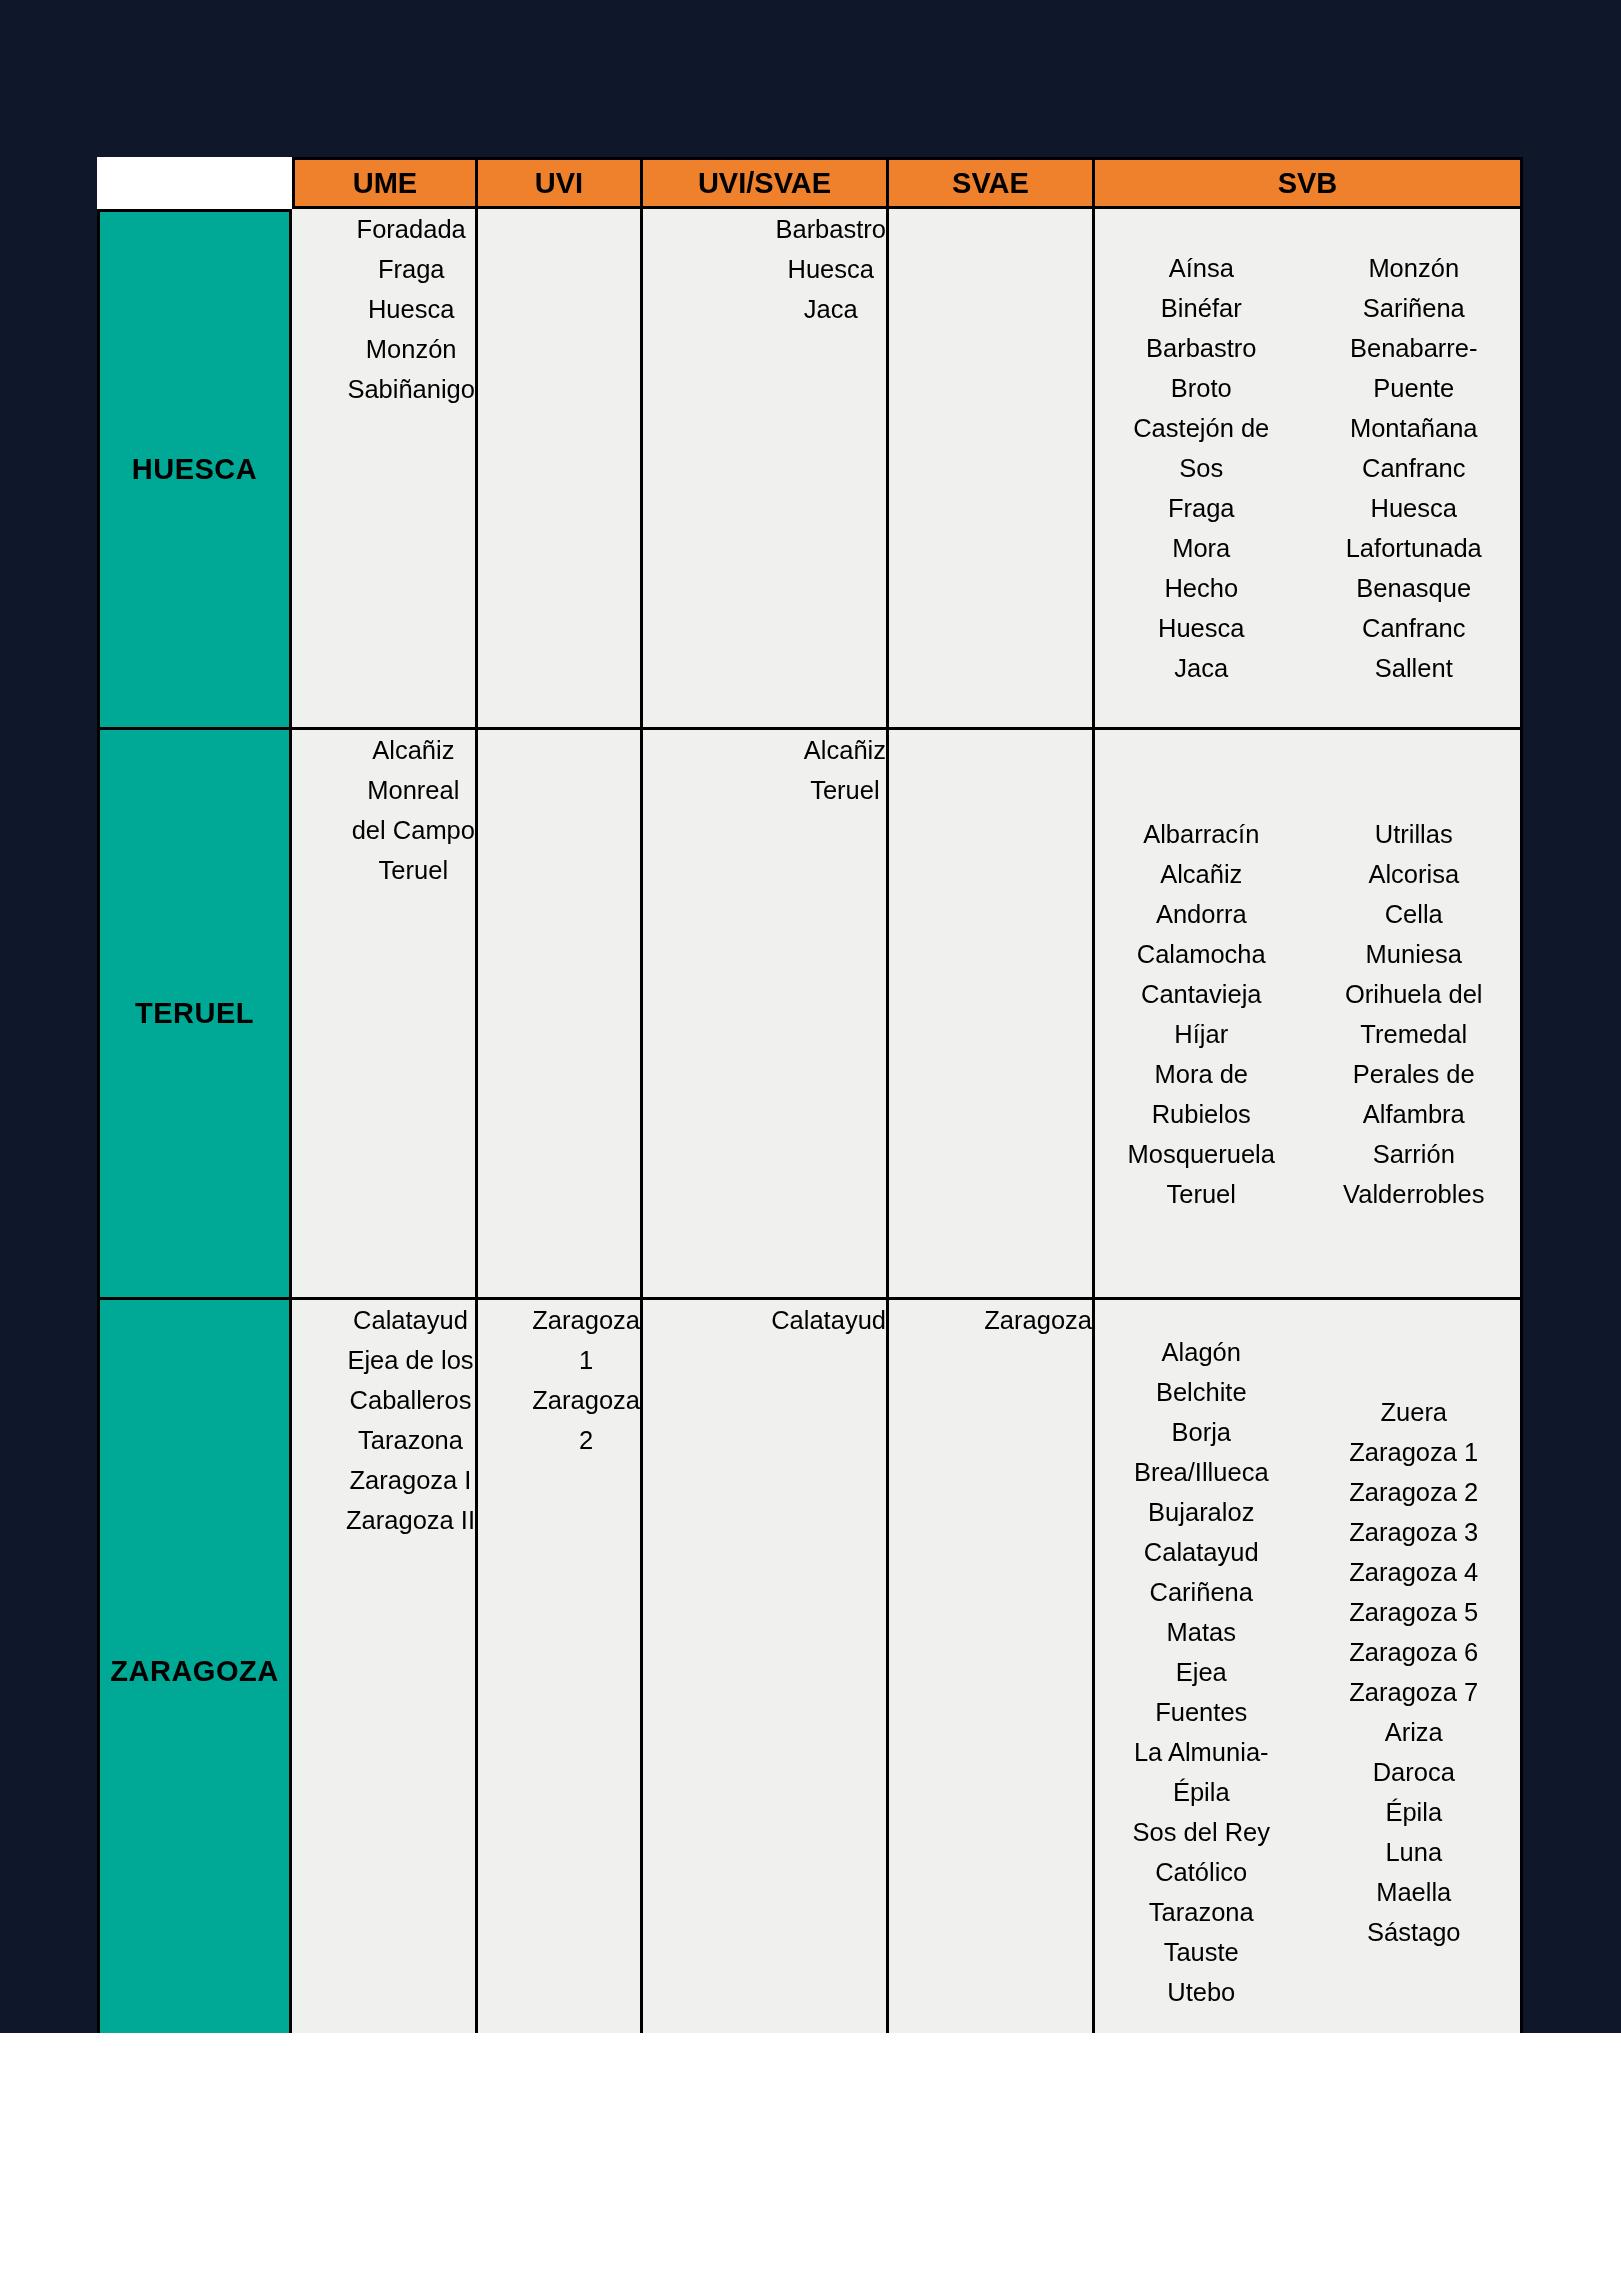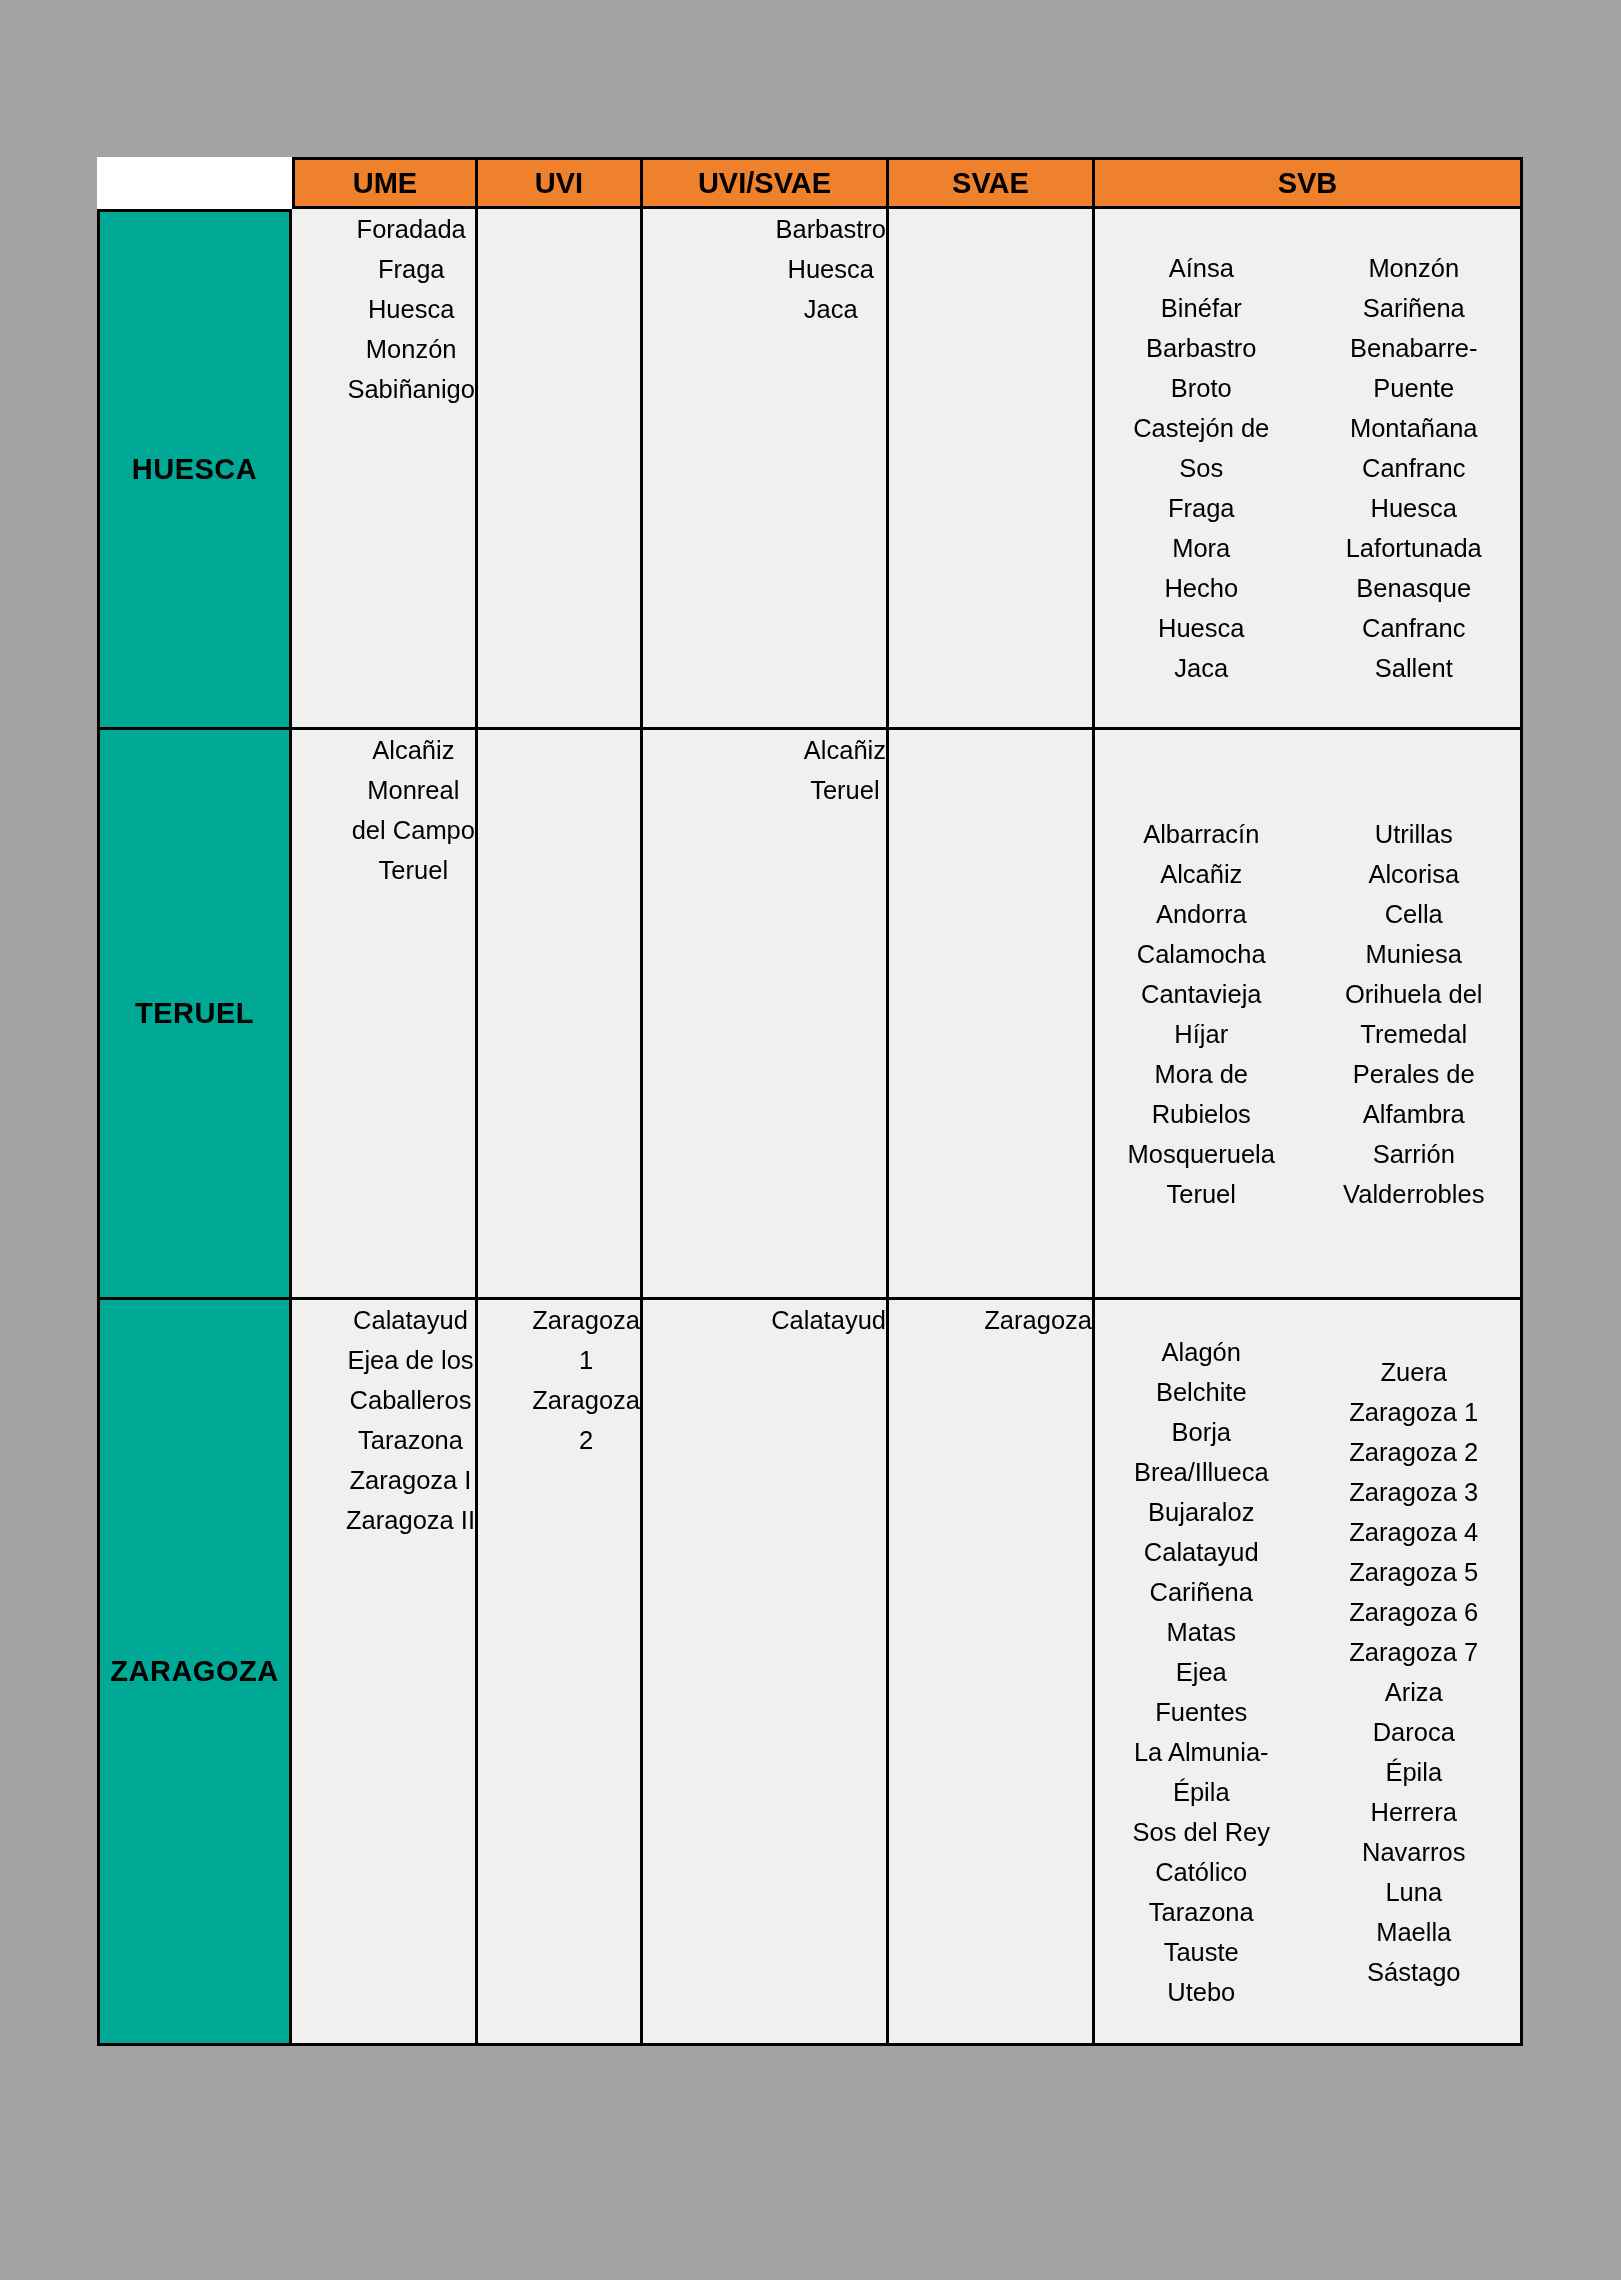--- a/index.html
+++ b/index.html
@@ -3,22 +3,22 @@
 <meta charset="utf-8">
 <style>
   html, body {
     margin: 0;
     padding: 0;
     background: #ffffff;
   }
   .page {
     position: relative;
     width: 1621px;
-    height: 2280px;
-    background: #a3a3a3;
+    height: 2033px;
+    background: #0f172a;
     font-family: "Liberation Sans", sans-serif;
     color: #000000;
   }
   .doc-table {
     position: absolute;
     left: 97px;
     top: 157px;
     display: grid;
     grid-template-columns: 195px 186px 165px 246px 206px 428px;
     grid-template-rows: 52px 521px 570px 746px;
@@ -252,22 +252,20 @@
           <div class="city">Zaragoza 1</div>
           <div class="city">Zaragoza 2</div>
           <div class="city">Zaragoza 3</div>
           <div class="city">Zaragoza 4</div>
           <div class="city">Zaragoza 5</div>
           <div class="city">Zaragoza 6</div>
           <div class="city">Zaragoza 7</div>
           <div class="city">Ariza</div>
           <div class="city">Daroca</div>
           <div class="city">Épila</div>
-          <div class="city">Herrera
-Navarros</div>
           <div class="city">Luna</div>
           <div class="city">Maella</div>
           <div class="city">Sástago</div>
         </div>
     </div>
 
   </div>
 </div>
 
 

